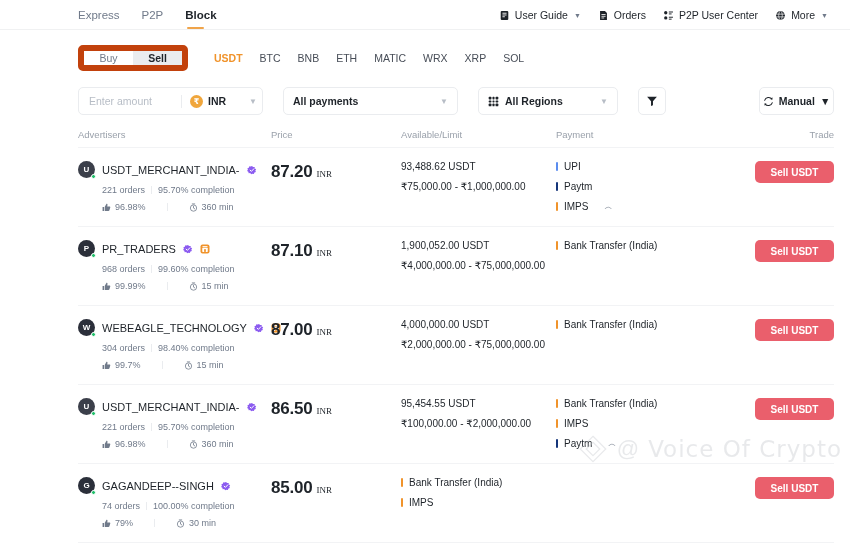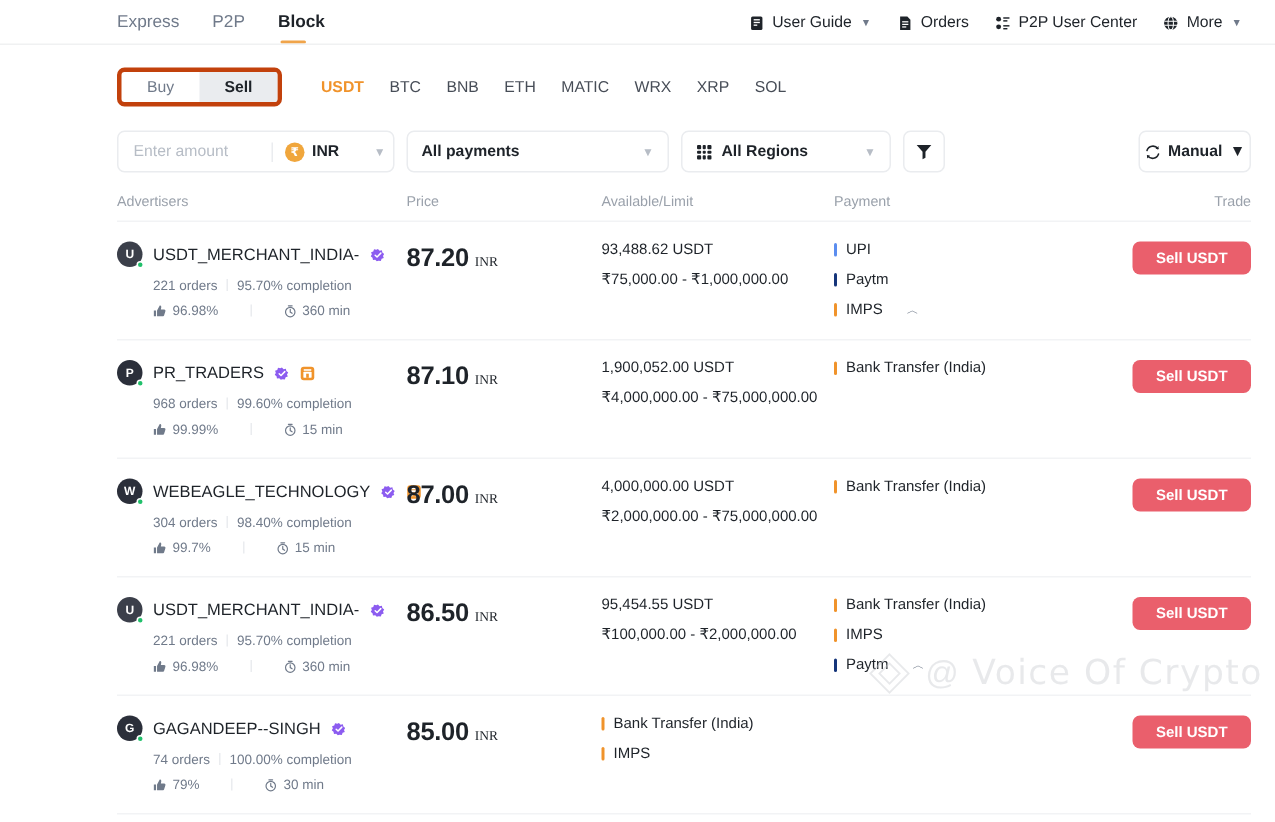--- a/index.html
+++ b/index.html
@@ -40,33 +40,33 @@
   .nav-item .ico { display:inline-flex; align-items:center; }
   .caret { font-size: 7px; color:#707a8a; margin-left:1px; }
   .topdivider { position:absolute; left:0; right:0; bottom:0; height:1px; background:#f0f1f2; }
 
   
   .filters { padding: 12px 16px 0 78px; }
 
   .row1 { display:flex; align-items:center; gap: 26px; height: 32px; }
   .bs-toggle {
     display:flex; width: 110px; height: 26px;
-    border: 3px solid #c2410c; border-radius: 5px; overflow:hidden; background:#fff;
+    border: 6px solid #c2410c; border-radius: 5px; overflow:hidden; background:#fff;
   }
   .bs-toggle div {
     flex:1; display:flex; align-items:center; justify-content:center;
     font-size: 10.5px; color:#707a8a; cursor:pointer;
   }
   .bs-toggle div.active { background:#eaecef; color:#1e2329; font-weight:bold; }
 
   .coins { display:flex; align-items:center; gap: 17px; }
   .coin { font-size: 10.5px; color:#474d57; cursor:pointer; }
   .coin.active { color:#f0932b; font-weight:bold; }
 
-  .row2 { display:flex; align-items:center; gap: 8px; margin-top: 13px; height: 28px; }
+  .row2 { display:flex; align-items:center; gap: 20px; margin-top: 13px; height: 28px; }
   .ctl {
     height: 28px; border:1px solid #eaecef; border-radius: 5px;
     display:flex; align-items:center; background:#fff;
     font-size: 10.5px; color:#1e2329;
   }
   .amount-box { width: 185px; padding: 0 0 0 10px; }
   .amount-box input {
     border:none; outline:none; width: 88px; font-size:10.5px;
     color:#1e2329; font-family:inherit; background:transparent;
   }

